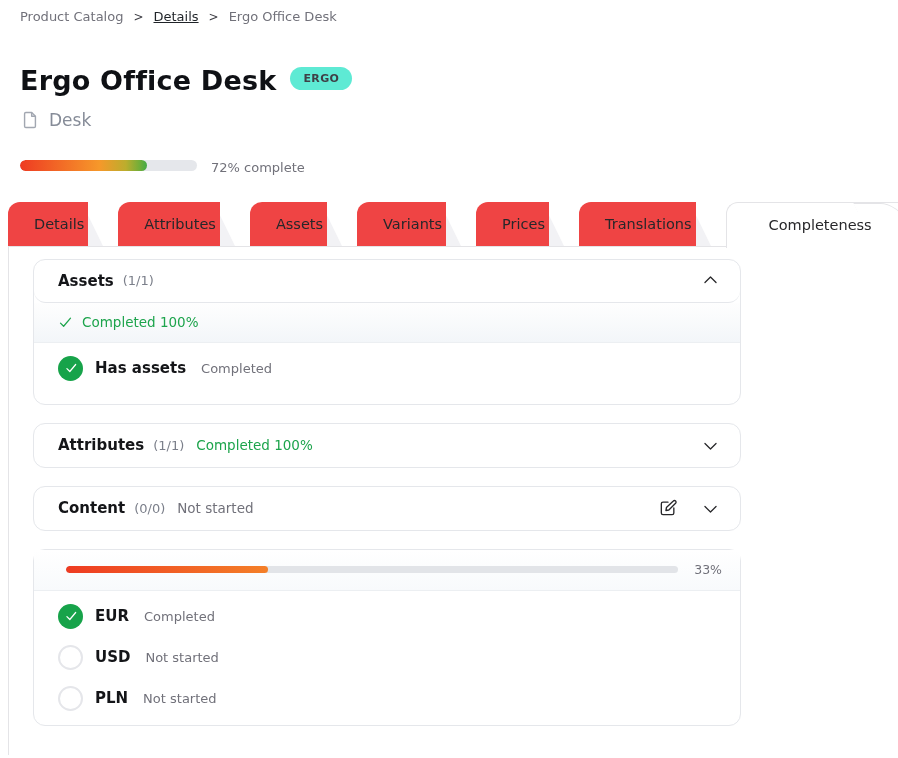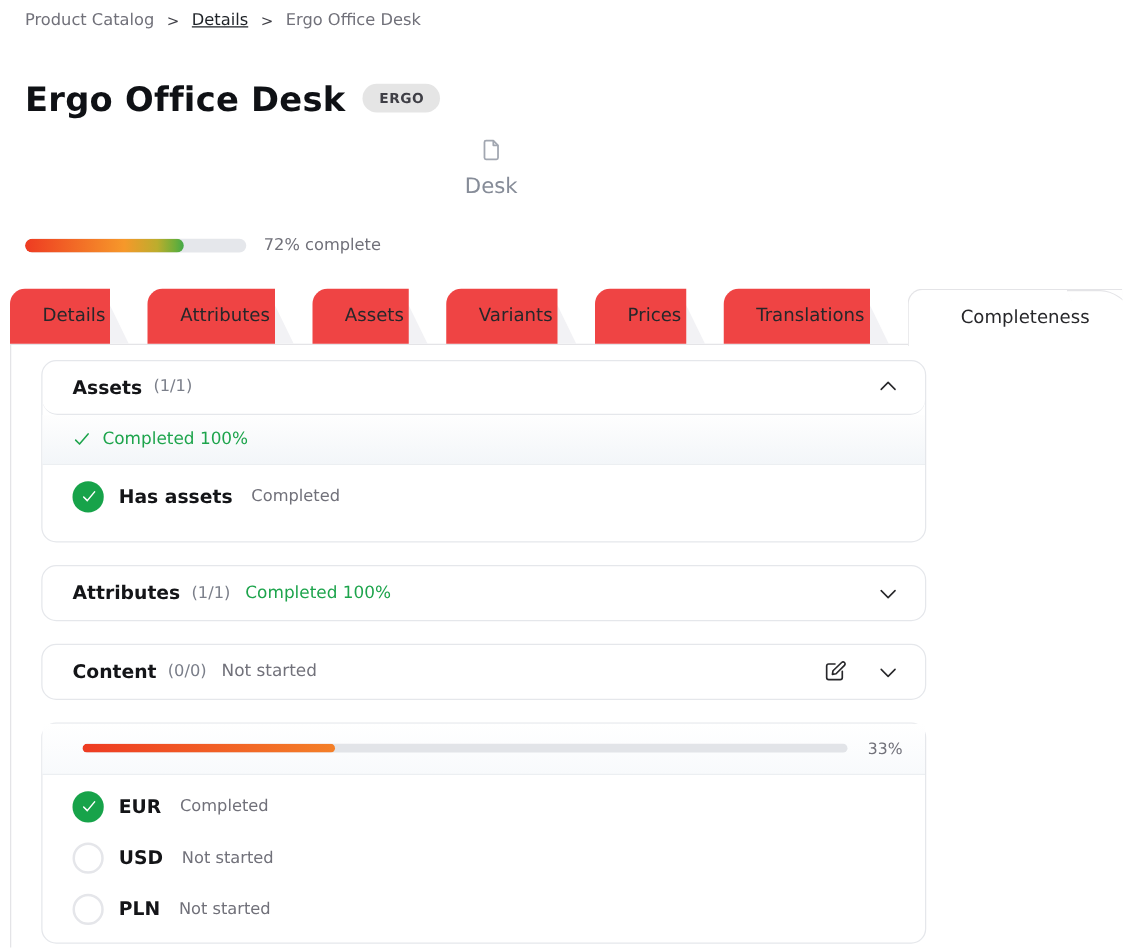--- a/index.html
+++ b/index.html
@@ -15,27 +15,27 @@
   .breadcrumb { display:flex; align-items:center; gap:10px; padding:9px 0 0 20px; font-size:13px; }
   .crumb { color:#71717a; }
   .crumb.link { color:#1f2328; text-decoration:underline; cursor:pointer; }
   .crumb-sep { color:#3f3f46; font-size:12px; }
 
   
   .title-row { display:flex; align-items:flex-start; gap:14px; padding:42px 0 0 20px; }
   .page-title { font-size:27px; font-weight:700; color:#0f1115; letter-spacing:.2px; line-height:1.1; }
   .badge {
     margin-top:1px; display:inline-flex; align-items:center;
-    background:#e5e5e5; color:#3f3f46; border-radius:999px;
+    background:#5eead4; color:#3f3f46; border-radius:999px;
     padding:5px 13px; font-size:11px; font-weight:700; letter-spacing:.4px;
   }
-  .family-row { display:flex; align-items:center; gap:9px; padding:14px 0 0 20px;flex-direction:column; }
+  .family-row { display:flex; align-items:center; gap:9px; padding:14px 0 0 20px; }
   .family-label { font-size:17px; color:#868c98; }
 
-  .progress-row { display:flex; align-items:center; gap:14px; padding:30px 0 0 20px; }
+  .progress-row { display:flex; align-items:flex-start; gap:14px; padding:30px 0 0 20px; }
   .progress-track { width:177px; height:11px; border-radius:6px; background:#e5e7eb; overflow:hidden; }
   .progress-fill {
     height:100%; border-radius:6px;
     background-image:linear-gradient(90deg,#ee3b22 0%,#f6982a 45%,#bcad2d 60%,#6fae39 68%,#2ea750 74%,#2ea750 100%);
     background-repeat:no-repeat;
   }
   .progress-text { font-size:13px; color:#71717a; }
 
   
   .tabbar { display:flex; align-items:flex-end; height:45px; margin:27px 0 -1px 8px; position:relative; z-index:2; }

